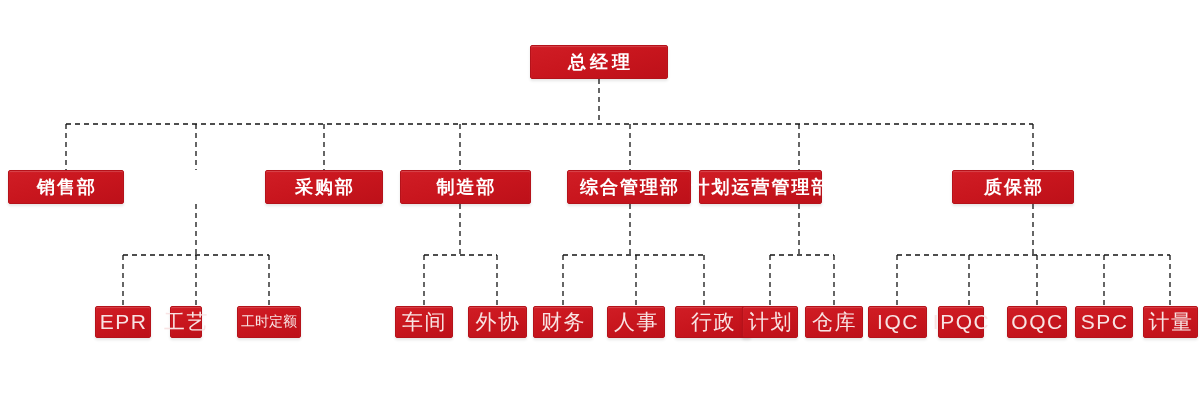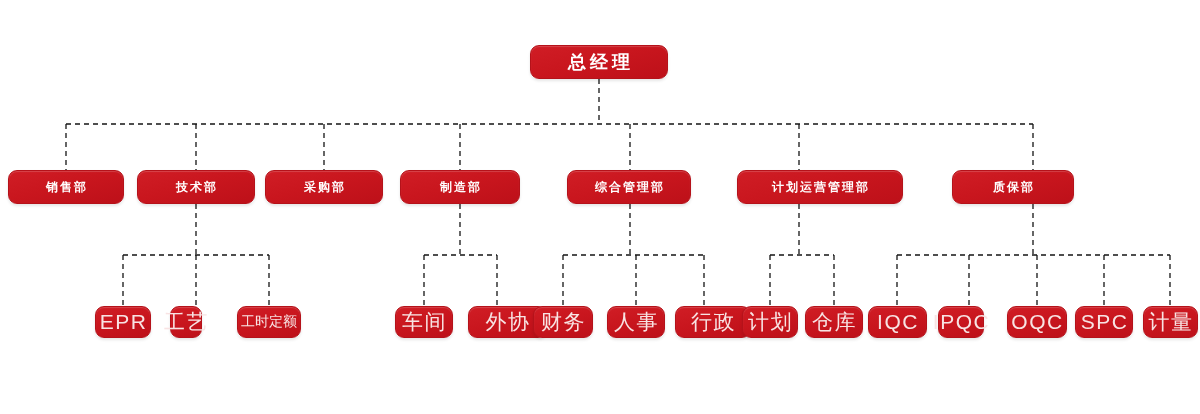--- a/index.html
+++ b/index.html
@@ -23,33 +23,33 @@
     stroke:var(--line);
     stroke-width:1.3;
     stroke-dasharray:5 4;
   }
   .node{
     position:absolute;
     box-sizing:border-box;
     display:flex;align-items:center;justify-content:center;
     background:linear-gradient(165deg,#d01d25 0%,var(--red) 45%,#bd1019 100%);
     border:1px solid var(--red-dark);
-    border-radius:9px;
+    border-radius:2px;
     color:var(--text);
     white-space:nowrap;
     box-shadow:0 2px 3px rgba(0,0,0,0.10), inset 0 1px 1px rgba(255,255,255,0.18);
     cursor:default;
   }
   .lv1{
     top:45px;height:34px;
     font-size:18px;font-weight:bold;letter-spacing:4px;padding-left:4px;
   }
   .lv2{
     top:170px;height:34px;
-    font-size:12px;font-weight:bold;letter-spacing:2px;padding-left:2px;
+    font-size:18px;font-weight:bold;letter-spacing:2px;padding-left:2px;
   }
   .lv3{
     top:306px;height:32px;
     font-size:21px;font-weight:normal;letter-spacing:1.5px;padding-left:1px;
     color:var(--text-soft);
   }
   .lv3.tight{letter-spacing:0;padding-left:0;font-size:14px;}
 </style>
 </head>
 <body>
@@ -67,33 +67,32 @@
     <path d="M630 204 V255 M563 255 H704 M563 255 V306 M636 255 V306 M704 255 V306"></path>
 
     <path d="M799 204 V255 M770 255 H834 M770 255 V306 M834 255 V306"></path>
 
     <path d="M1033 204 V255 M897 255 H1170 M897 255 V306 M969 255 V306 M1037 255 V306 M1104 255 V306 M1170 255 V306"></path>
   </svg>
 
   <div class="node lv1" style="left:530px;width:138px">总经理</div>
 
   <div class="node lv2" style="left:8px;width:116px">销售部</div>
-  <div class="node lv2" style="left:137px;width:118px">技术部</div>
   <div class="node lv2" style="left:265px;width:118px">采购部</div>
-  <div class="node lv2" style="left:400px;width:120px">制造部</div>
+  <div class="node lv2" style="left:400px;width:131px">制造部</div>
   <div class="node lv2" style="left:567px;width:124px">综合管理部</div>
-  <div class="node lv2" style="left:737px;width:166px">计划运营管理部</div>
+  <div class="node lv2" style="left:699px;width:123px">计划运营管理部</div>
   <div class="node lv2" style="left:952px;width:122px">质保部</div>
 
   <div class="node lv3" style="left:95px;width:56px">EPR</div>
   <div class="node lv3" style="left:170px;width:32px">工艺</div>
   <div class="node lv3 tight" style="left:237px;width:64px">工时定额</div>
 
   <div class="node lv3" style="left:395px;width:58px">车间</div>
-  <div class="node lv3" style="left:468px;width:79px">外协</div>
+  <div class="node lv3" style="left:468px;width:59px">外协</div>
 
   <div class="node lv3" style="left:533px;width:60px">财务</div>
   <div class="node lv3" style="left:607px;width:58px">人事</div>
   <div class="node lv3" style="left:675px;width:76px">行政</div>
 
   <div class="node lv3" style="left:742px;width:56px">计划</div>
   <div class="node lv3" style="left:805px;width:58px">仓库</div>
 
   <div class="node lv3" style="left:868px;width:59px">IQC</div>
   <div class="node lv3" style="left:938px;width:46px">IPQC</div>

